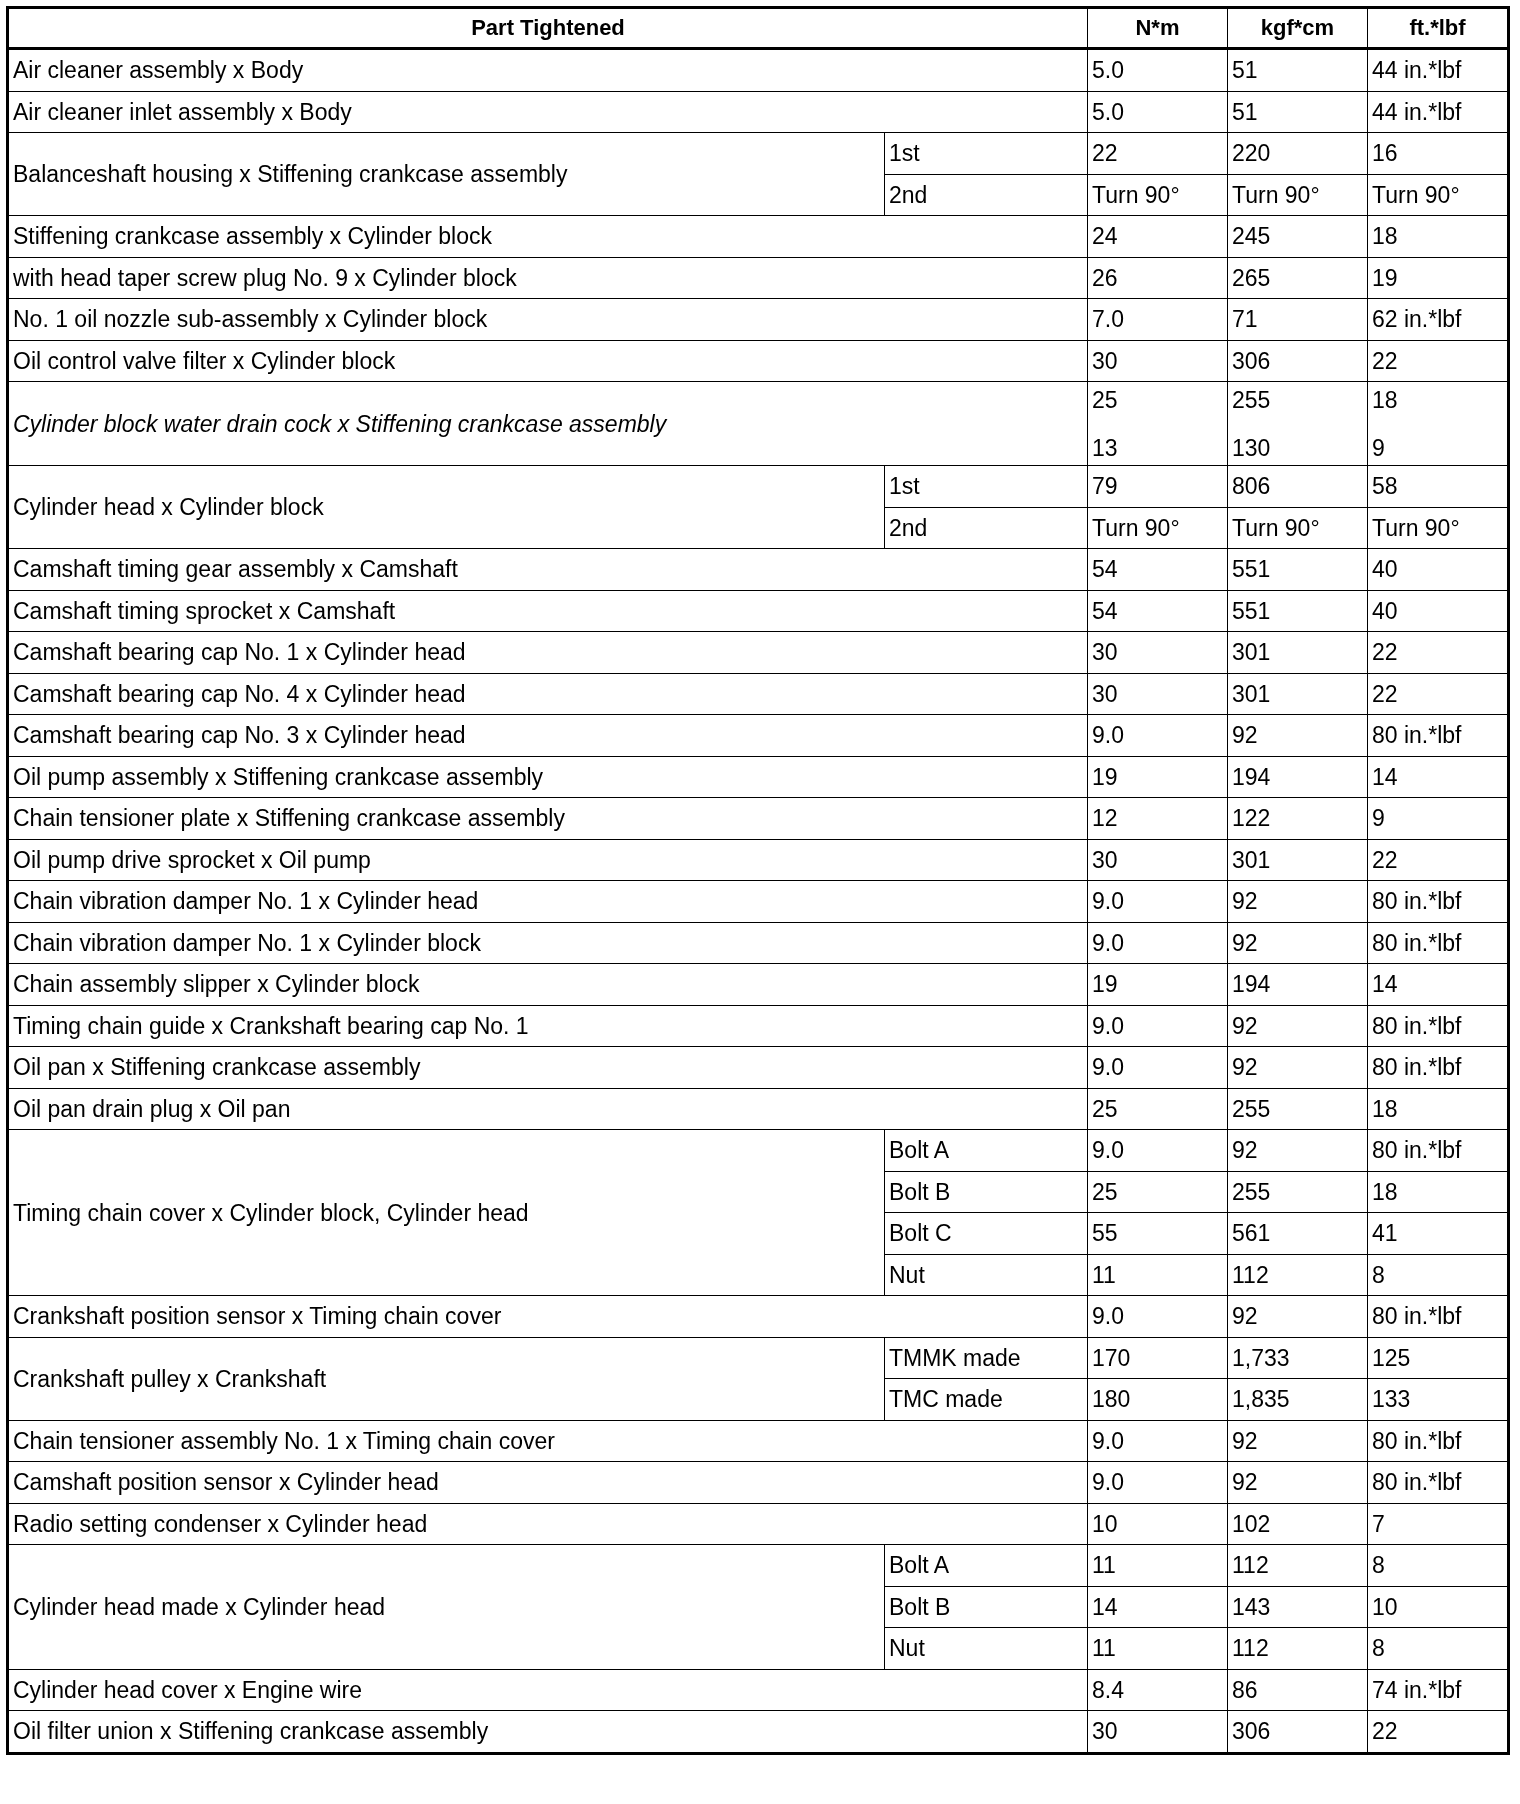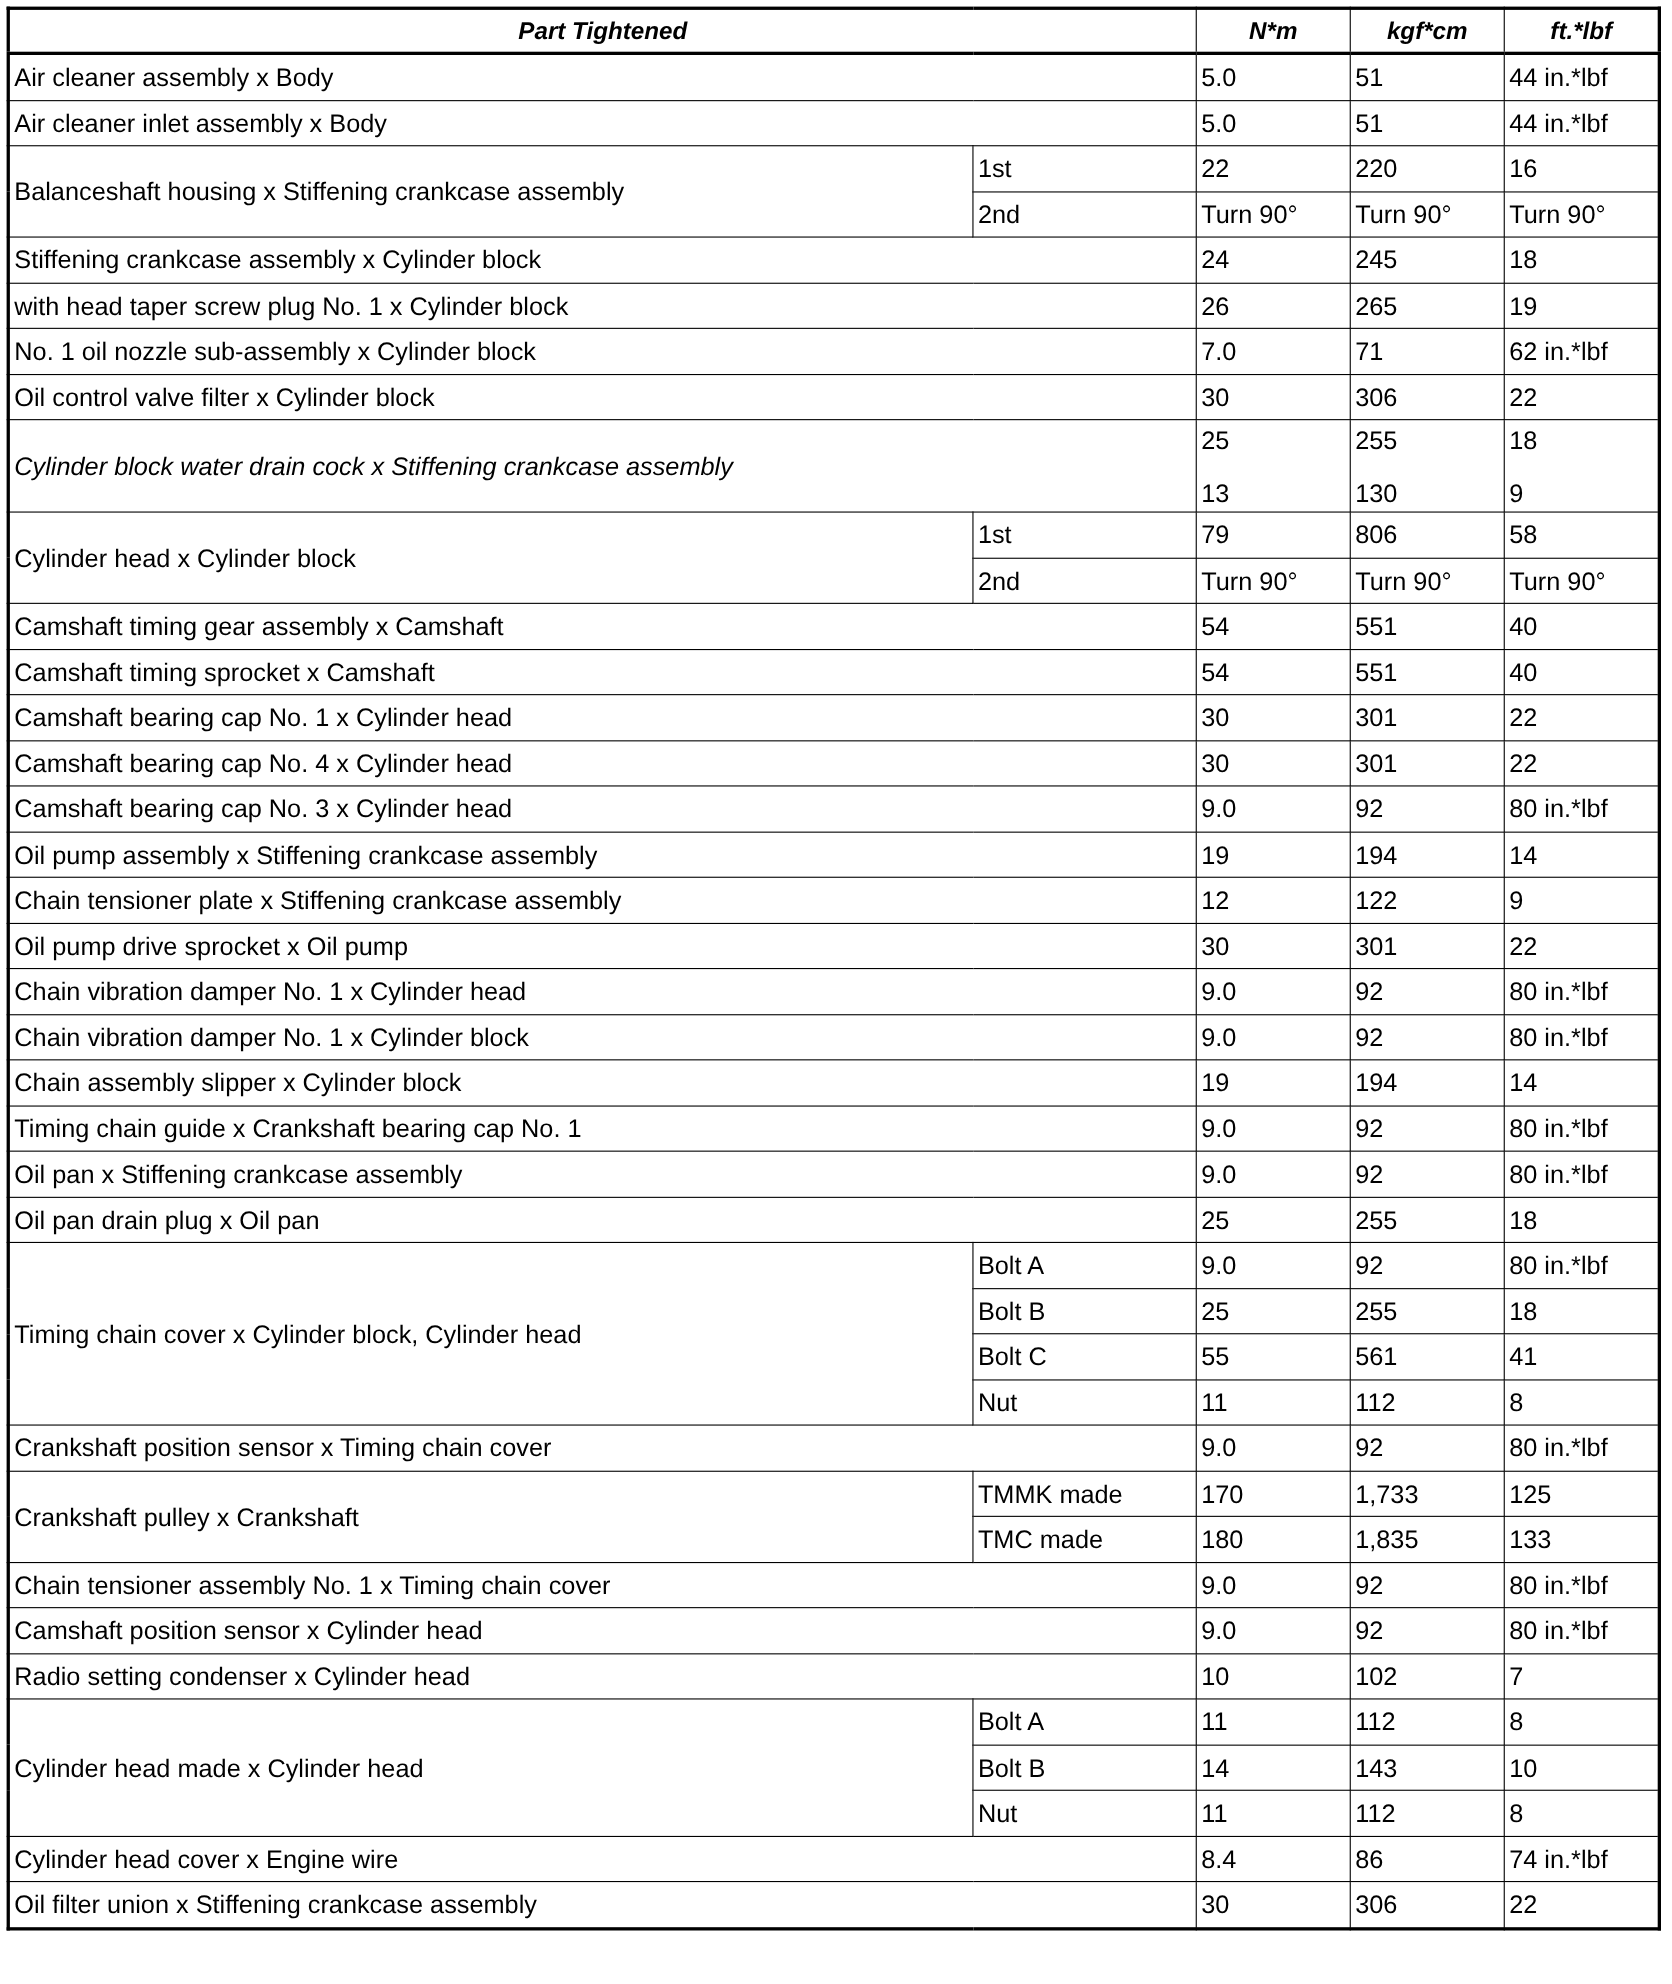--- a/index.html
+++ b/index.html
@@ -28,21 +28,20 @@
     vertical-align: middle;
     white-space: nowrap;
     overflow: hidden;
   }
   table.torque thead th {
     font-weight: bold;
     text-align: center;
     height: 38px;
     border-bottom: 3px solid #000;
     font-size: 22px;
-    font-style: italic;
   }
   td.val-stack { vertical-align: top; padding-top: 4px; }
   td.val-stack span { display: block; line-height: 24px; }
   td.val-stack span + span { margin-top: 24px; }
 </style>
 </head>
 <body>
 
 <div class="wrap">
   <table class="torque">
@@ -87,21 +86,21 @@
           <td>Turn 90°</td>
           <td>Turn 90°</td>
         </tr>
         <tr>
           <td colspan="2">Stiffening crankcase assembly x Cylinder block</td>
           <td>24</td>
           <td>245</td>
           <td>18</td>
         </tr>
         <tr>
-          <td colspan="2">with head taper screw plug No. 1 x Cylinder block</td>
+          <td colspan="2">with head taper screw plug No. 9 x Cylinder block</td>
           <td>26</td>
           <td>265</td>
           <td>19</td>
         </tr>
         <tr>
           <td colspan="2">No. 1 oil nozzle sub-assembly x Cylinder block</td>
           <td>7.0</td>
           <td>71</td>
           <td>62 in.*lbf</td>
         </tr>

